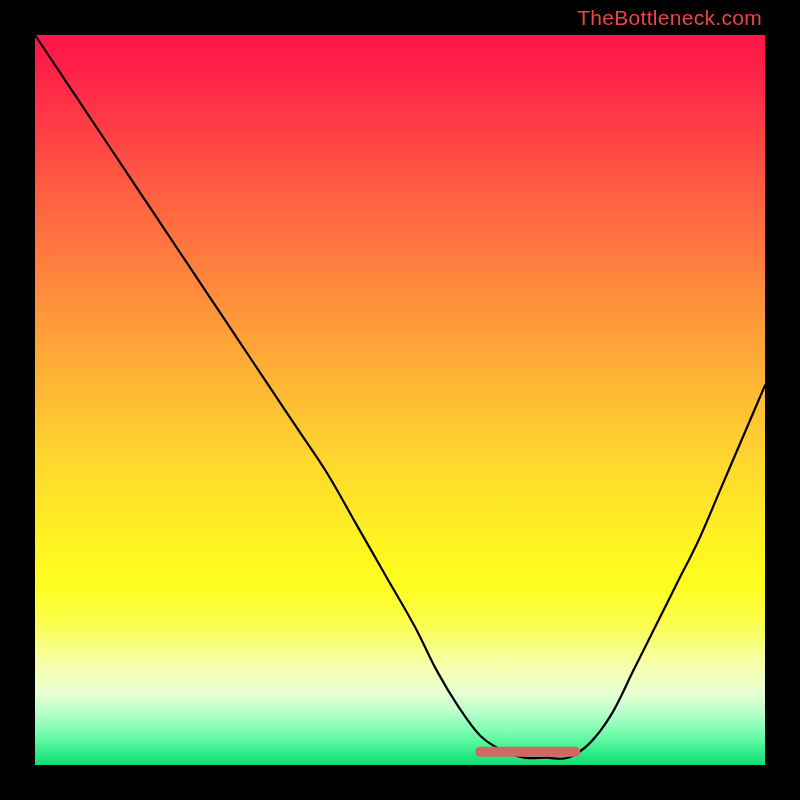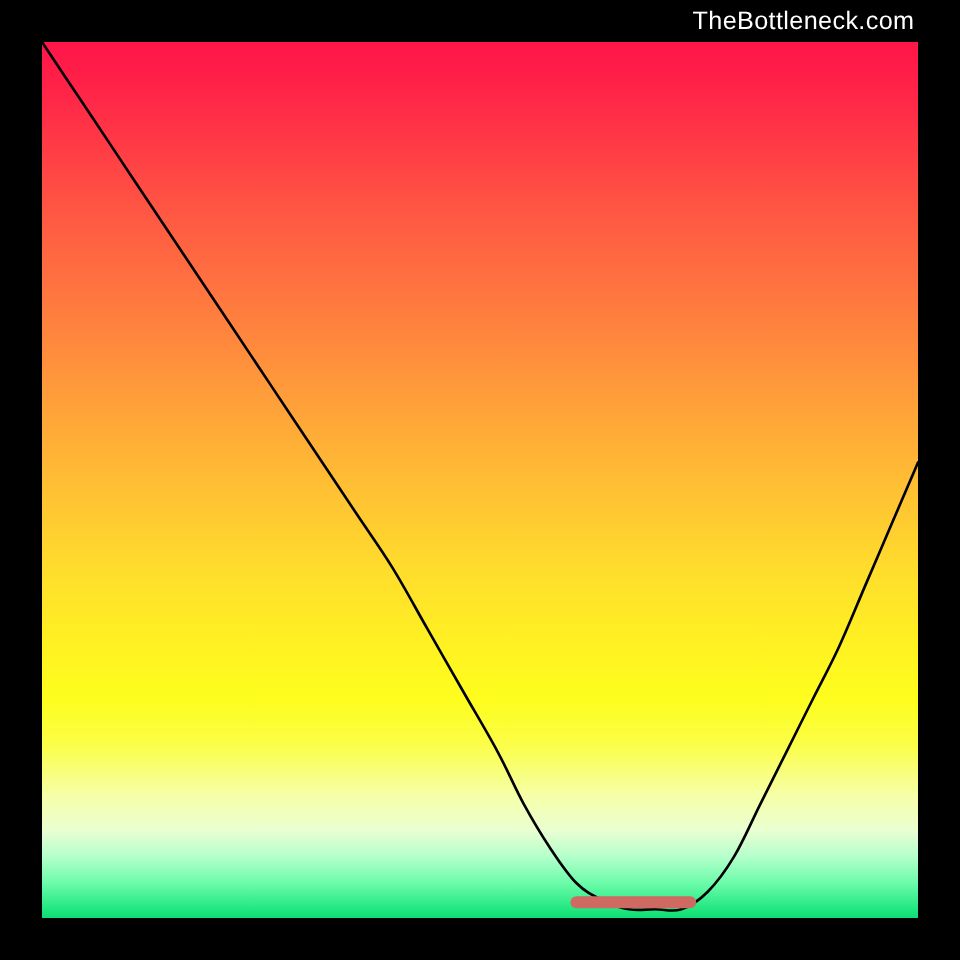--- a/index.html
+++ b/index.html
@@ -41,21 +41,21 @@
       #b4ffcb 93%,
       #6cfcaa 96%,
       #21e780 99%,
       #0fde75 100%
     );
   }
   .watermark {
     position: absolute;
     top: 6px;
     right: 38px;
-    color: #ffffff;
+    color: #ef4444;
     font-size: 21px;
     letter-spacing: 0.3px;
   }
   svg.curve {
     position: absolute;
     inset: 0;
     width: 100%;
     height: 100%;
     overflow: visible;
   }

